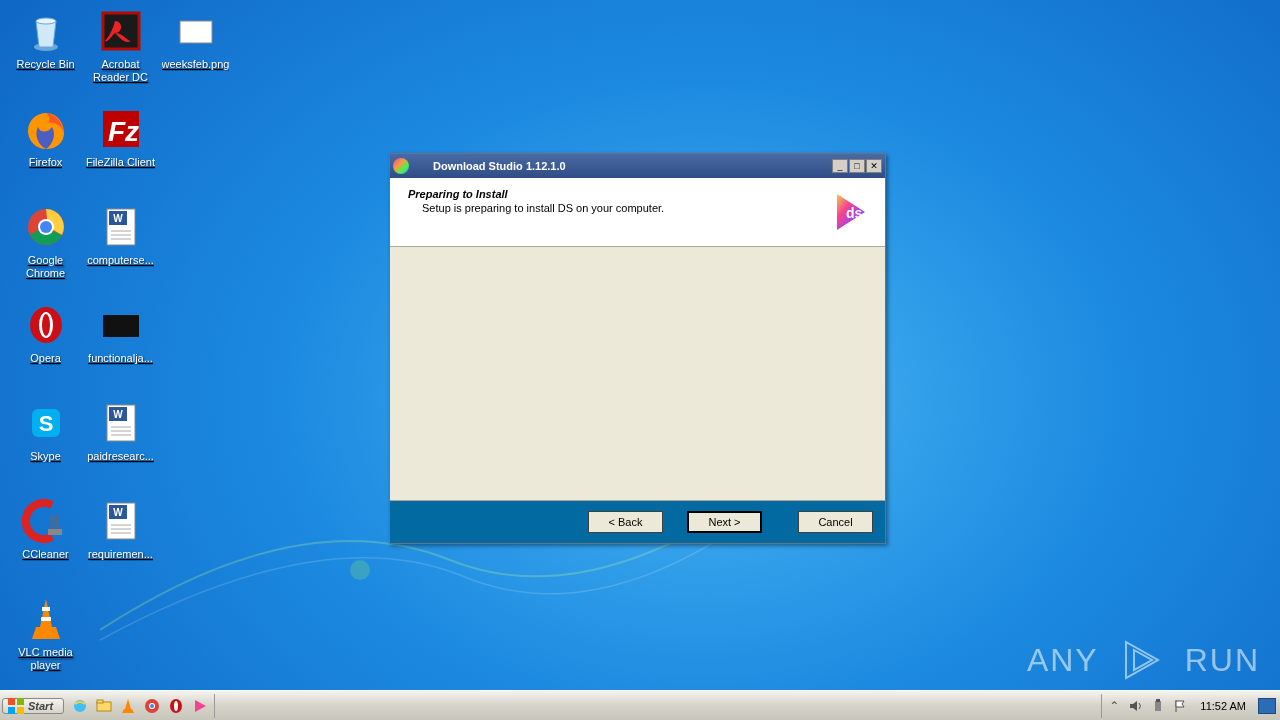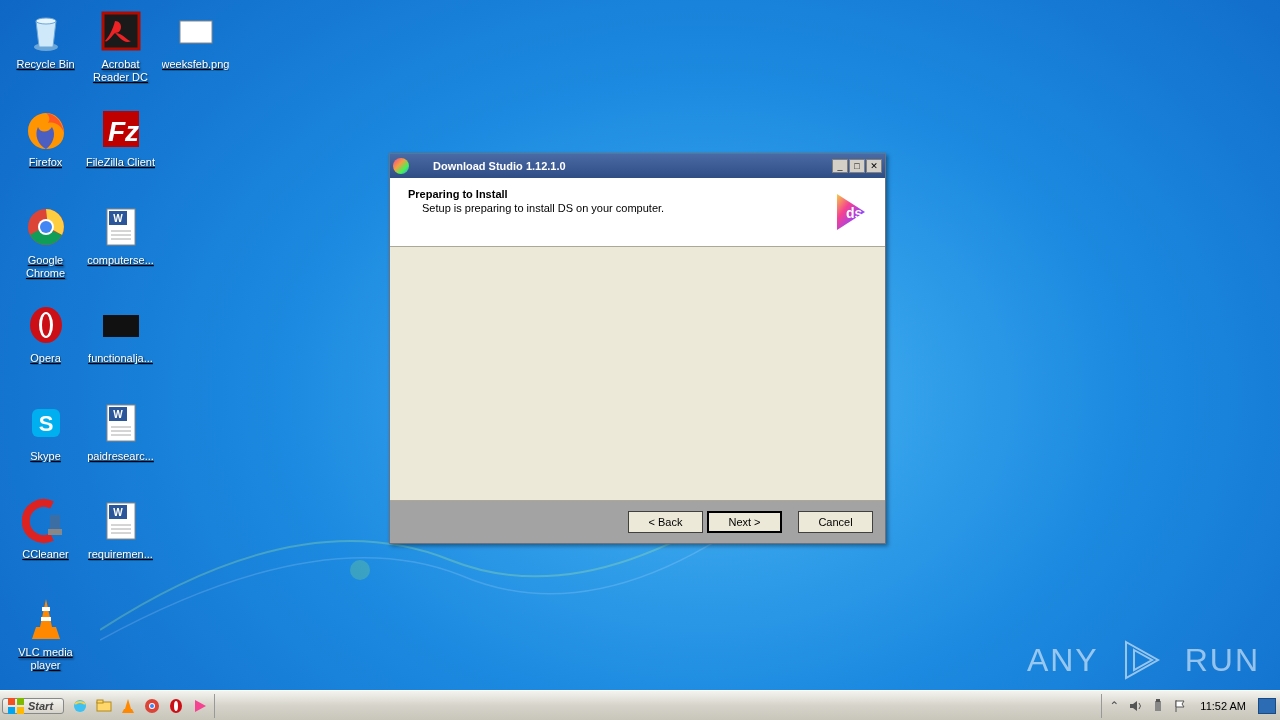--- a/index.html
+++ b/index.html
@@ -19,27 +19,27 @@
   
   .installer { position: absolute; left: 389px; top: 153px; width: 497px; background: #ece9d8; border: 1px solid #6a7180; box-shadow: 2px 2px 4px rgba(0,0,0,0.4);}
   .titlebar { height: 24px; background: linear-gradient(to bottom, #4a6aa5, #2f4d85); display:flex; align-items:center; padding: 0 3px; gap: 20px; }
   .titlebar .appicon { width: 16px; height: 16px; border-radius: 50%; background: linear-gradient(135deg, #f54291, #f59e42 40%, #42f554 70%, #4287f5); margin-right: 4px; }
   .titlebar .title { color: #fff; font-size: 11px; font-weight: bold; flex:1; }
   .titlebar .winbtns { display:flex; gap:1px; }
   .winbtn { width: 16px; height: 14px; background: #d4d0c8; border: 1px solid #808080; font-size: 9px; line-height: 12px; text-align: center; cursor: pointer; color: #000; }
   
   .inst-header { background: #fff; min-height: 58px; padding: 10px 12px 10px 18px; border-bottom: 1px solid #aca899; display:flex; }
   .inst-header .txt { flex:1; }
-  .inst-header .t1 { font-size: 11px; font-weight: bold; }
+  .inst-header .t1 { font-size: 11px; font-weight: bold; font-style: italic; }
   .inst-header .t2 { font-size: 11px; margin-left: 14px; margin-top: 2px; }
   .ds-logo { width: 48px; height: 48px; }
   
   .inst-body { height: 254px; background: #ece9d8; border-bottom: 1px solid #aca899; }
   
-  .inst-footer { height: 42px; background: #a3a3a3; display:flex; justify-content: flex-end; align-items:center; gap: 4px; padding-right: 12px; }
+  .inst-footer { height: 42px; background: #0369a1; display:flex; justify-content: flex-end; align-items:center; gap: 24px; padding-right: 12px; }
   .inst-btn { width: 75px; height: 22px; background: #ece9d8; border: 1px solid #404040; font-size: 11px; cursor: pointer; }
   .inst-btn.default { border: 2px solid #000; }
   
   
   .watermark { position: absolute; right: 20px; bottom: 38px; display:flex; align-items:center; gap: 21px; opacity: 0.55; text-align: right; }
   .watermark .wt { color: #fff; font-size: 32px; letter-spacing: 2px; font-weight: 300; }
   
   
   .taskbar { position: absolute; left: 0; bottom: 0; right: 0; height: 30px; background: linear-gradient(to bottom, #f4f4ef, #d6d3ca 50%, #c8c5bb); border-top: 1px solid #fff; display:flex; align-items:center; }
   .start-btn { height: 16px; margin: 0 2px; padding: 0 10px 0 4px; display:flex; align-items:center; gap: 3px; background: linear-gradient(to bottom, #f4f4ef, #d6d3ca); border: 1px solid #888; border-radius: 3px; cursor: pointer; font-size: 11px; font-weight: bold; font-style: italic; color: #444; }

